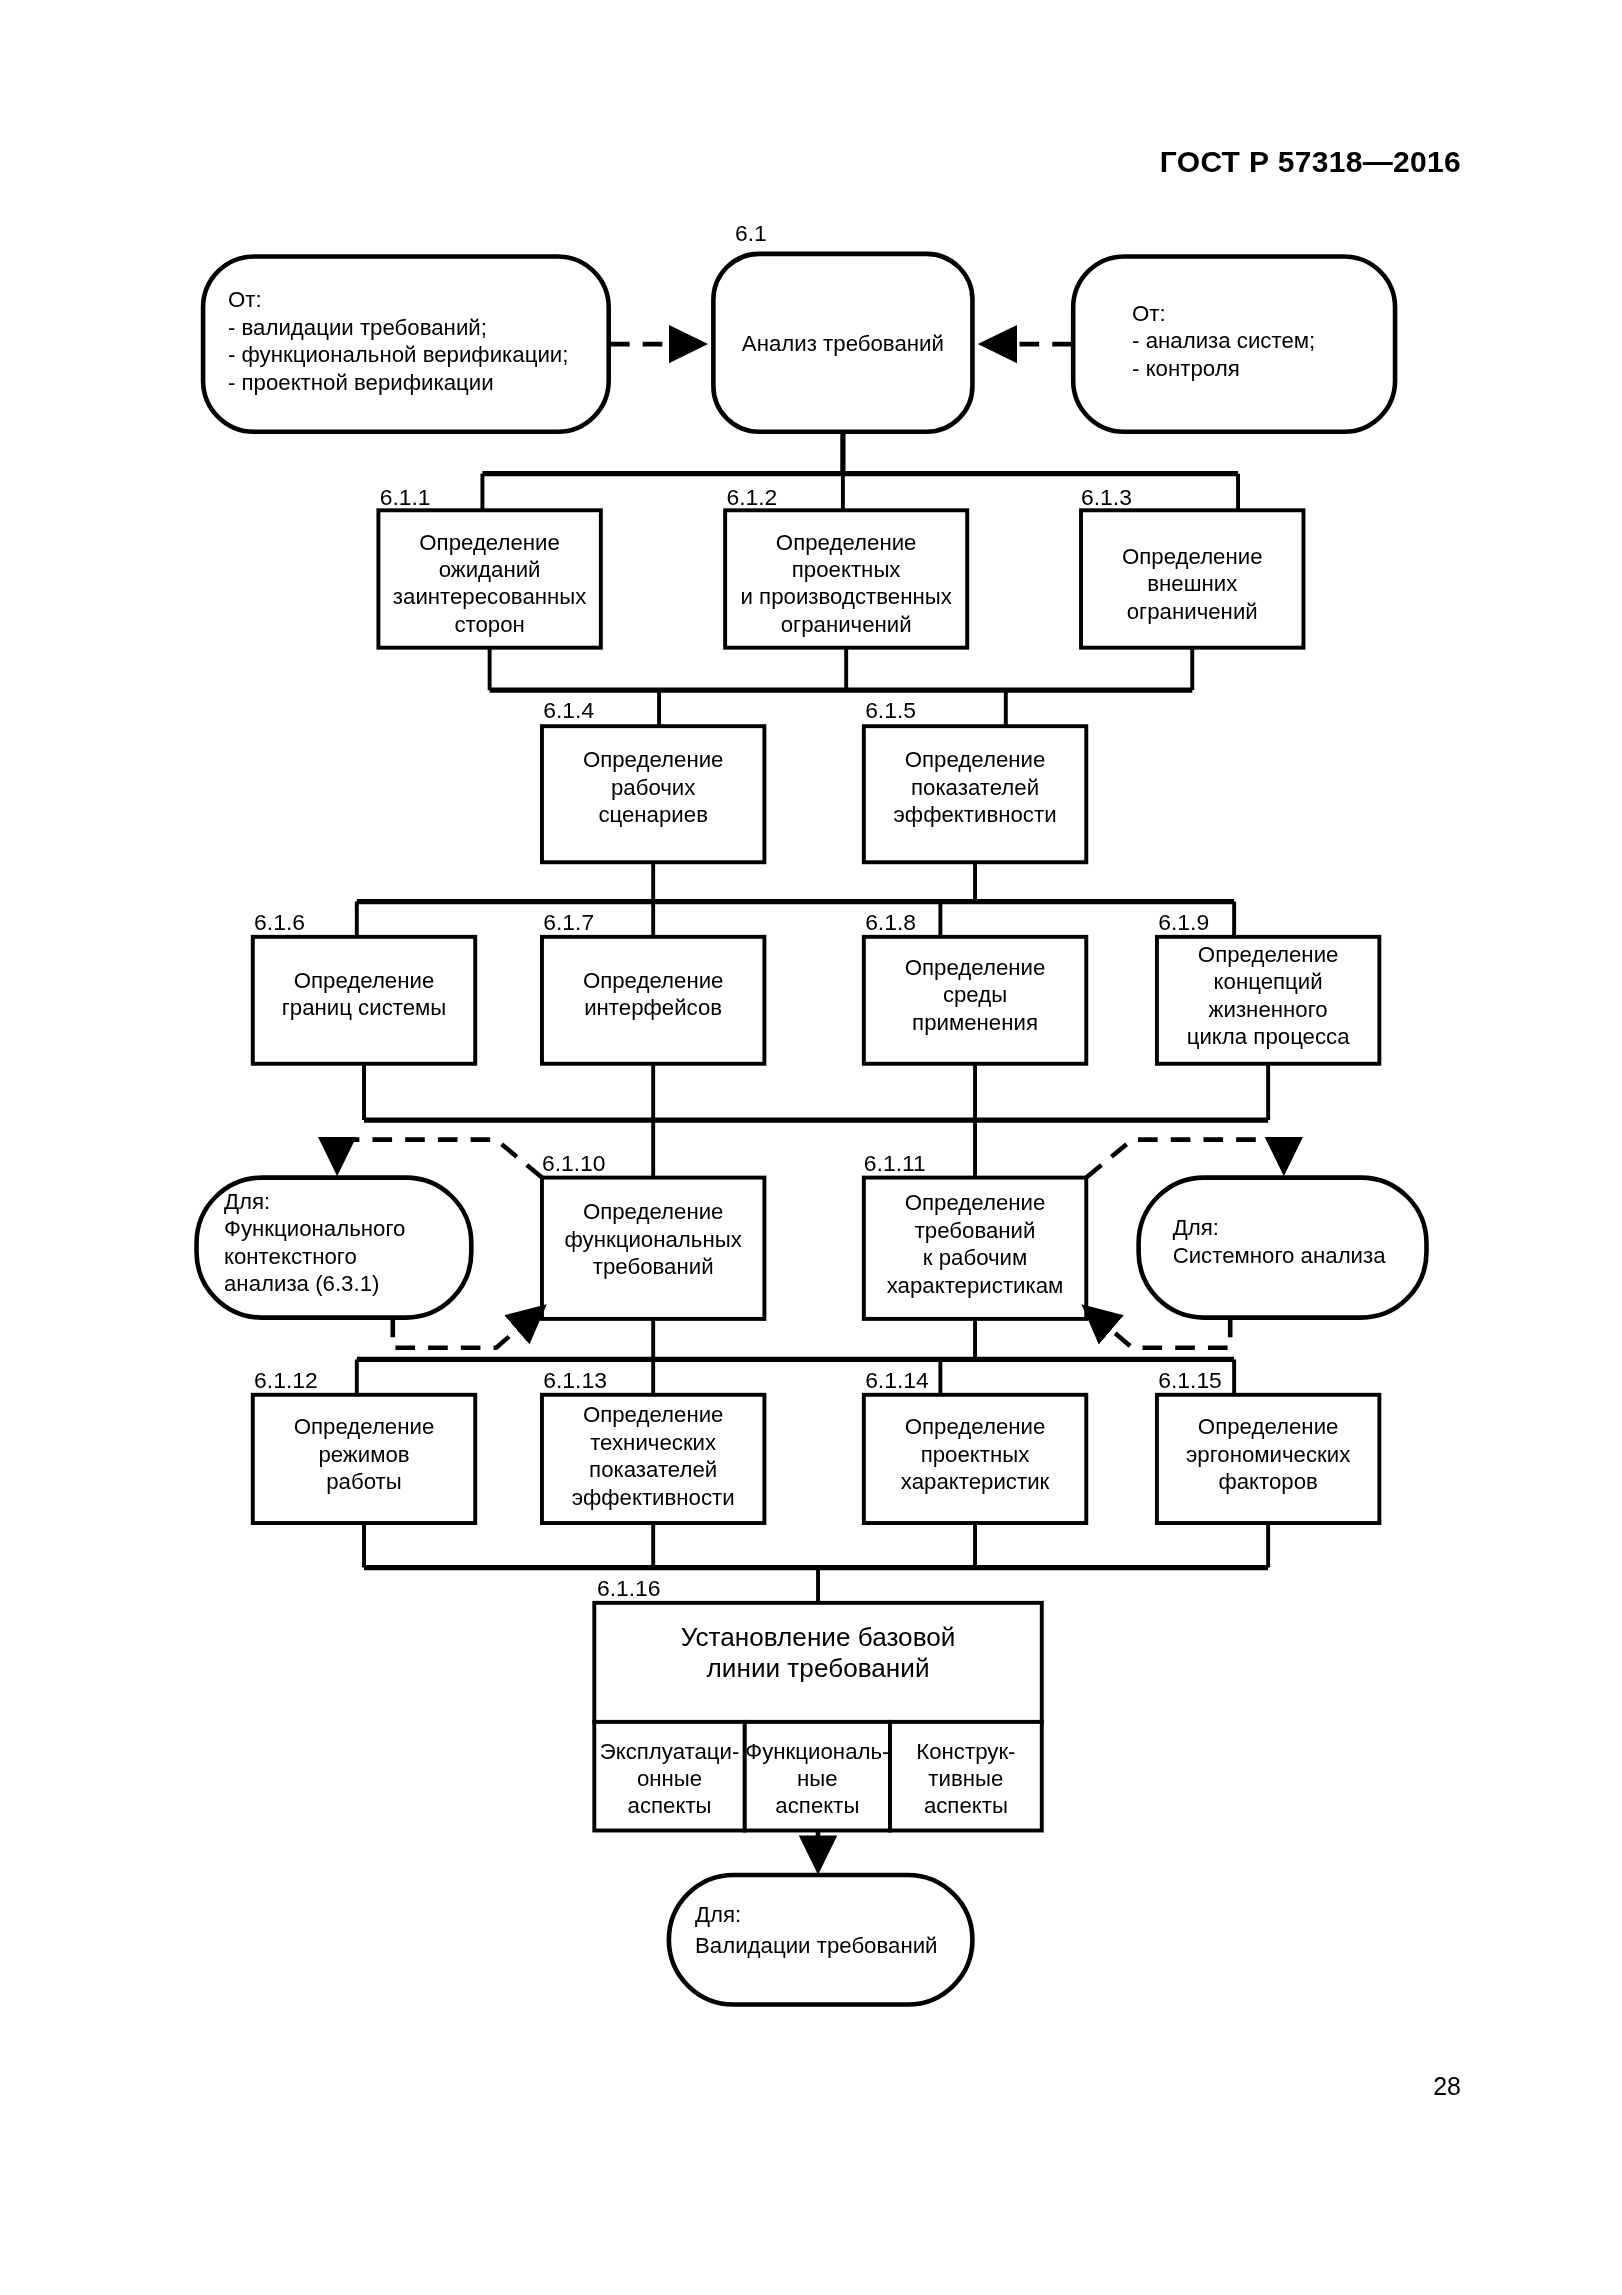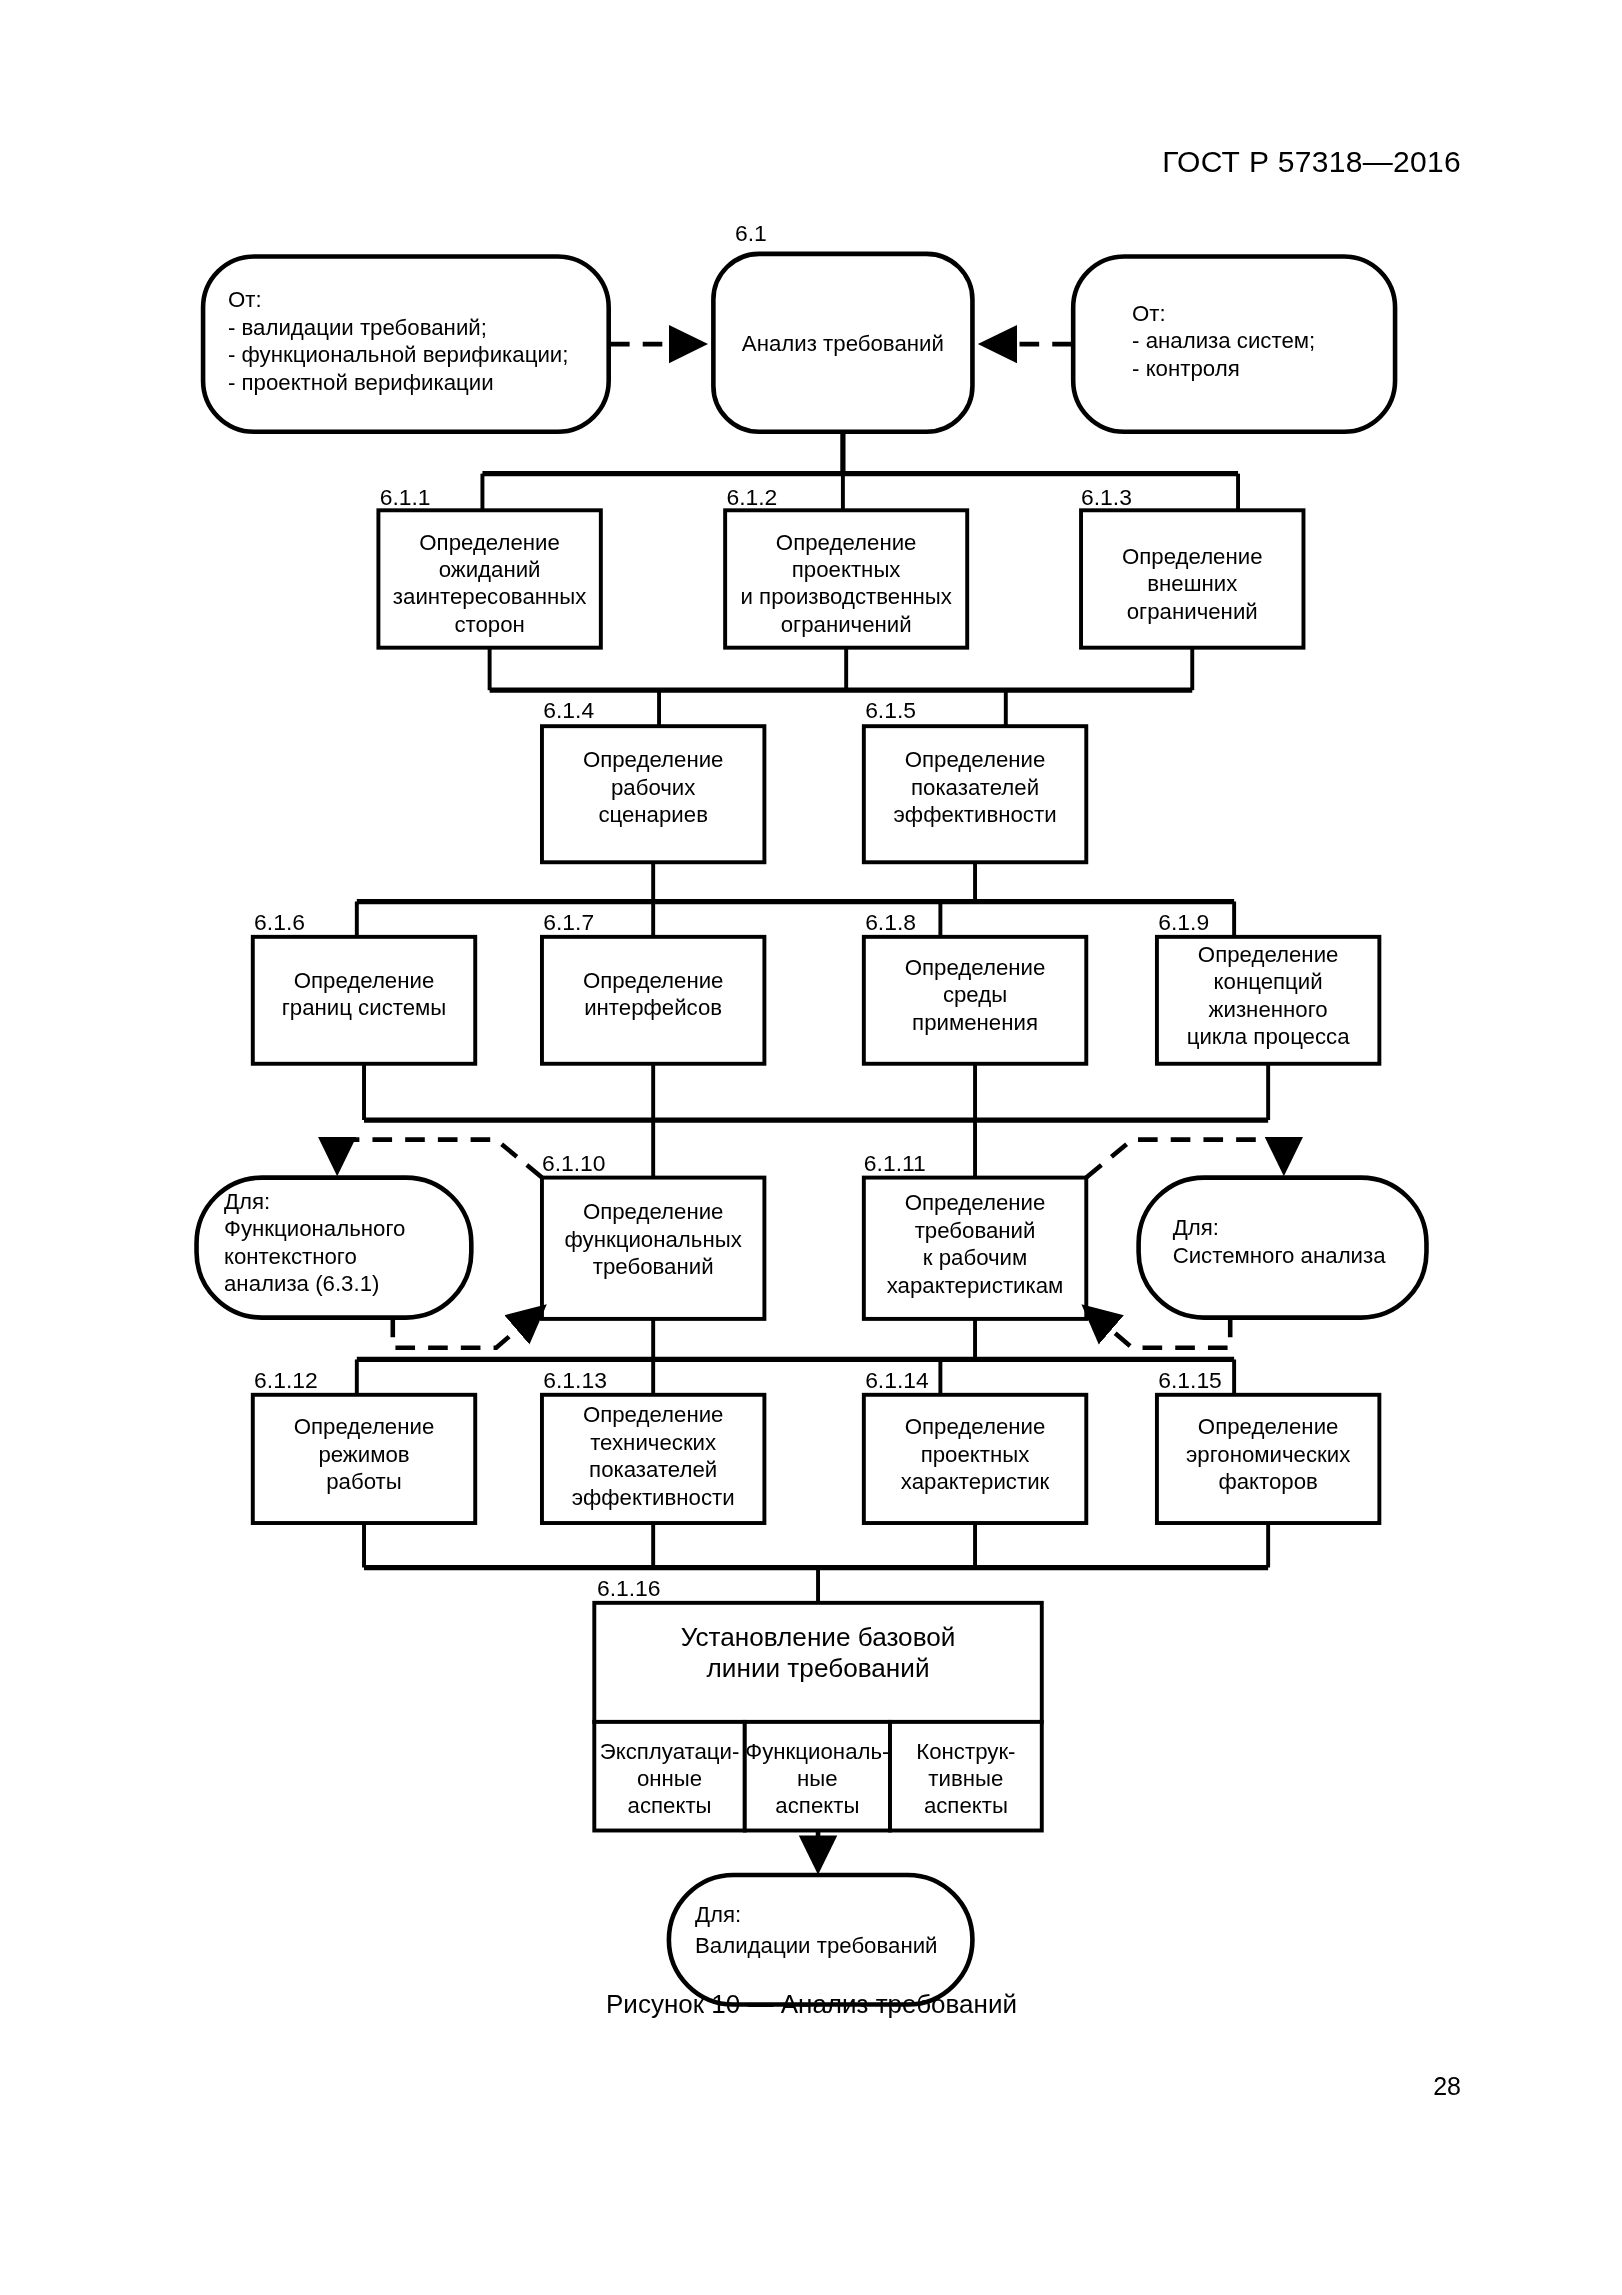--- a/index.html
+++ b/index.html
@@ -9,21 +9,21 @@
     font-family:"Liberation Sans","DejaVu Sans",sans-serif;
     color:#000;
     position:relative;
     overflow:hidden;
   }
   #page{position:absolute;inset:0;}
   .hdr{
     position:absolute;
     top:145px; right:162px;
     font-size:30px;
-    font-weight:normal;
+    font-weight:bold;
     letter-spacing:0.3px;
     white-space:nowrap;
   }
   .caption{
     position:absolute;
     left:0; right:0;
     top:1989px;
     text-align:center;
     font-size:26px;
     white-space:nowrap;
@@ -250,17 +250,16 @@
     <text class="bxlbl" x="1476" y="2730" text-anchor="middle">тивные</text>
     <text class="bxlbl" x="1476" y="2772" text-anchor="middle">аспекты</text>
 
     <path class="dsh" d="M1250,2798 L1250,2856" marker-end="url(#ah)"></path>
 
     <rect class="rbx" x="1022" y="2866" width="464" height="198" rx="99" ry="99"></rect>
     <text class="bxlbl" x="1062" y="2938">Для:</text>
     <text class="bxlbl" x="1062" y="2986">Валидации требований</text>
   </svg>
 
-  <div class="caption">Рисунок 10 — Анализ требований</div>
   <div class="pageno">28</div>
 
 </div>
 
 
 </body></html>

